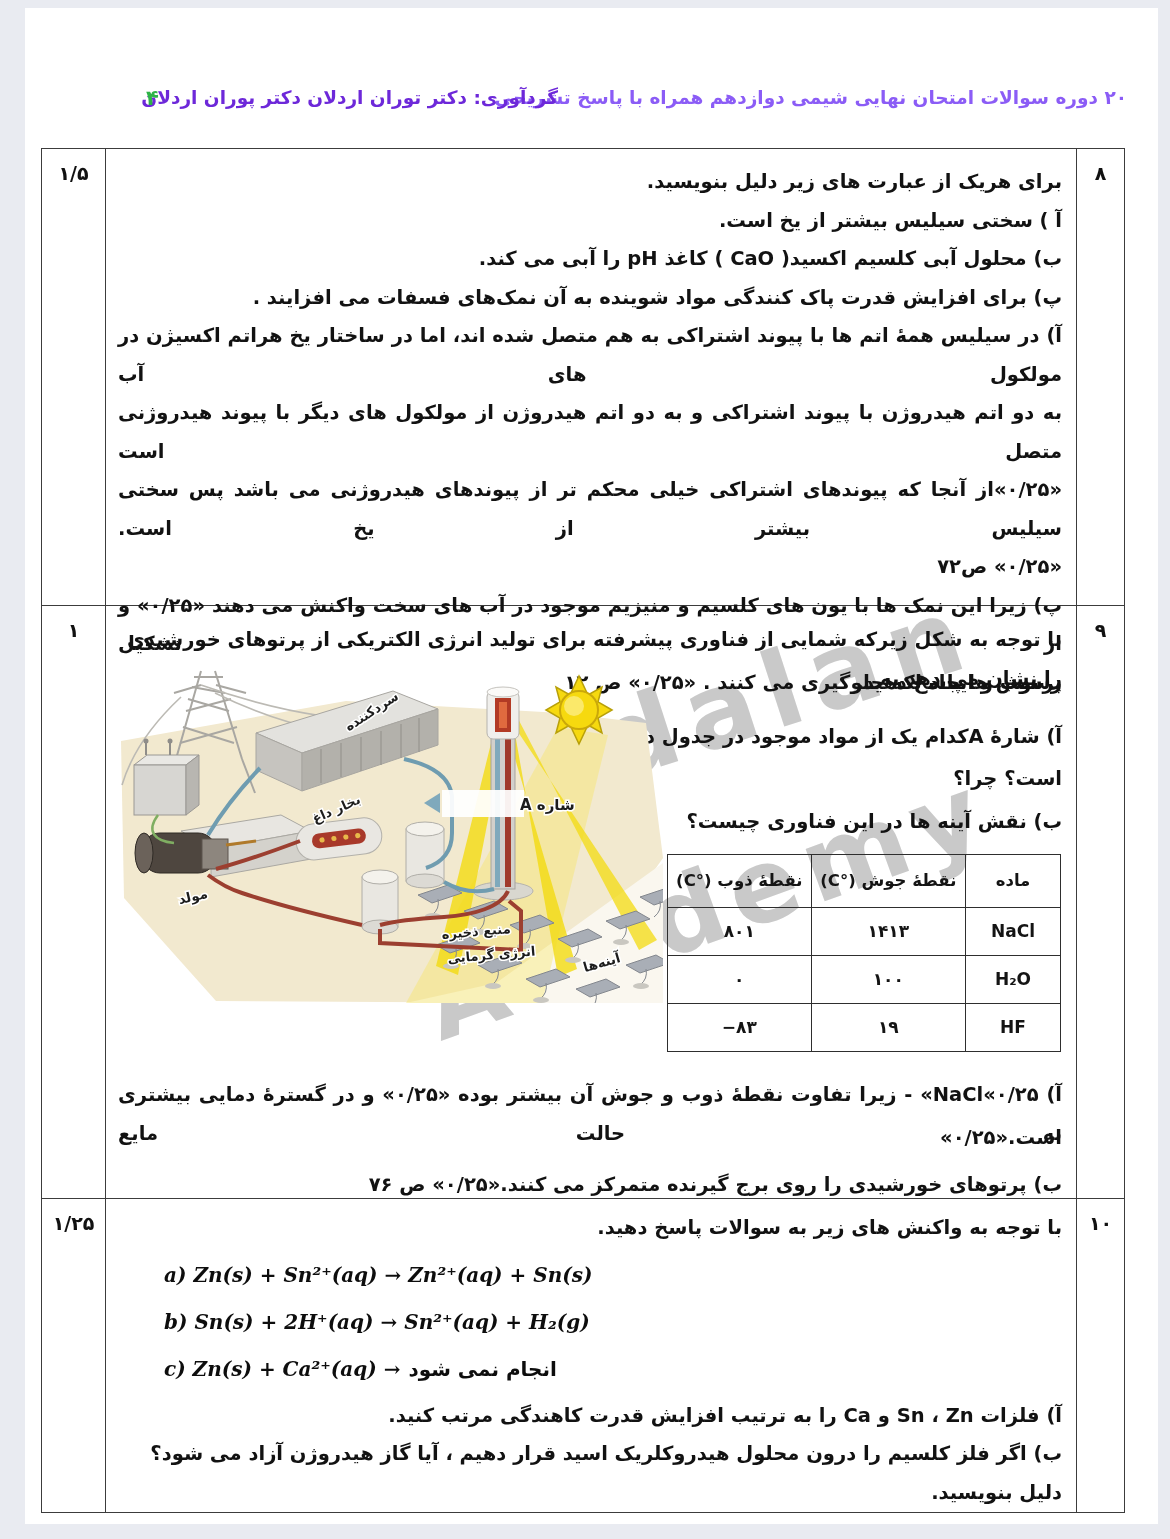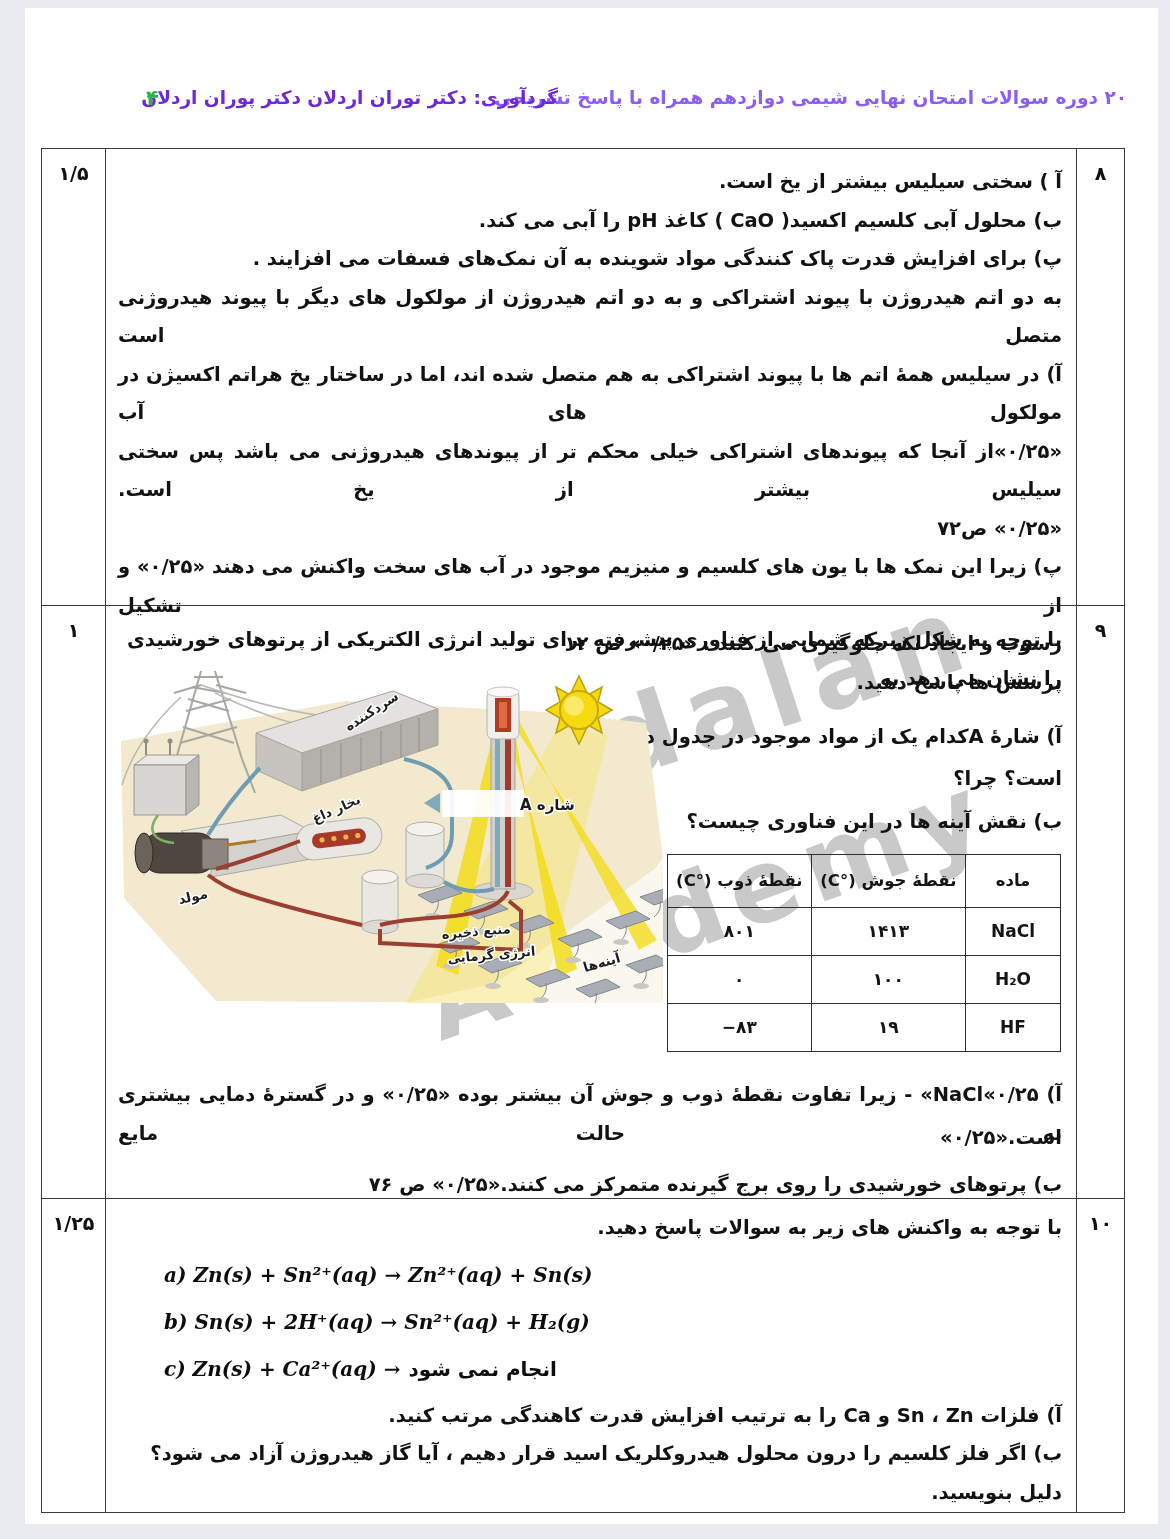--- a/index.html
+++ b/index.html
@@ -78,25 +78,26 @@
   <div class="wm wm1">Dr Ardalan</div>
   <div class="wm wm2">Academy</div>
 
   <div class="exam">
 
     <div class="row row8">
       <div class="c-score">
         <span>۱/۵</span>
       </div>
       <div class="c-main pad">
+        <div class="ln">برای هریک از عبارت های زیر دلیل بنویسید.</div>
         <div class="ln">آ ) سختی سیلیس بیشتر از یخ است.</div>
         <div class="ln">ب) محلول آبی کلسیم اکسید( CaO ) کاغذ pH را آبی می کند.</div>
         <div class="ln">پ) برای افزایش قدرت پاک کنندگی مواد شوینده  به آن نمک‌های فسفات می افزایند .</div>
+        <div class="ln jl">آ) در سیلیس همهٔ اتم ها با پیوند اشتراکی به هم متصل شده اند، اما در ساختار یخ هراتم اکسیژن در مولکول های آب</div>
         <div class="ln jl">به دو اتم هیدروژن با پیوند اشتراکی و به دو اتم هیدروژن از مولکول های دیگر با پیوند هیدروژنی متصل است</div>
-        <div class="ln jl">آ) در سیلیس همهٔ اتم ها با پیوند اشتراکی به هم متصل شده اند، اما در ساختار یخ هراتم اکسیژن در مولکول های آب</div>
         <div class="ln jl">«۰/۲۵»از آنجا که پیوندهای اشتراکی خیلی محکم تر از پیوندهای هیدروژنی می باشد پس سختی سیلیس بیشتر از یخ است.</div>
         <div class="ln">«۰/۲۵» ص۷۲</div>
         <div class="ln jl">پ) زیرا این نمک ها با یون های کلسیم و منیزیم موجود در آب های سخت واکنش می دهند «۰/۲۵» و از تشکیل</div>
         <div class="ln">رسوب و ایجاد لکه جلوگیری می کنند . «۰/۲۵» ص ۱۲</div>
       </div>
       <div class="c-num">
         <span>۸</span>
       </div>
     </div>
 

